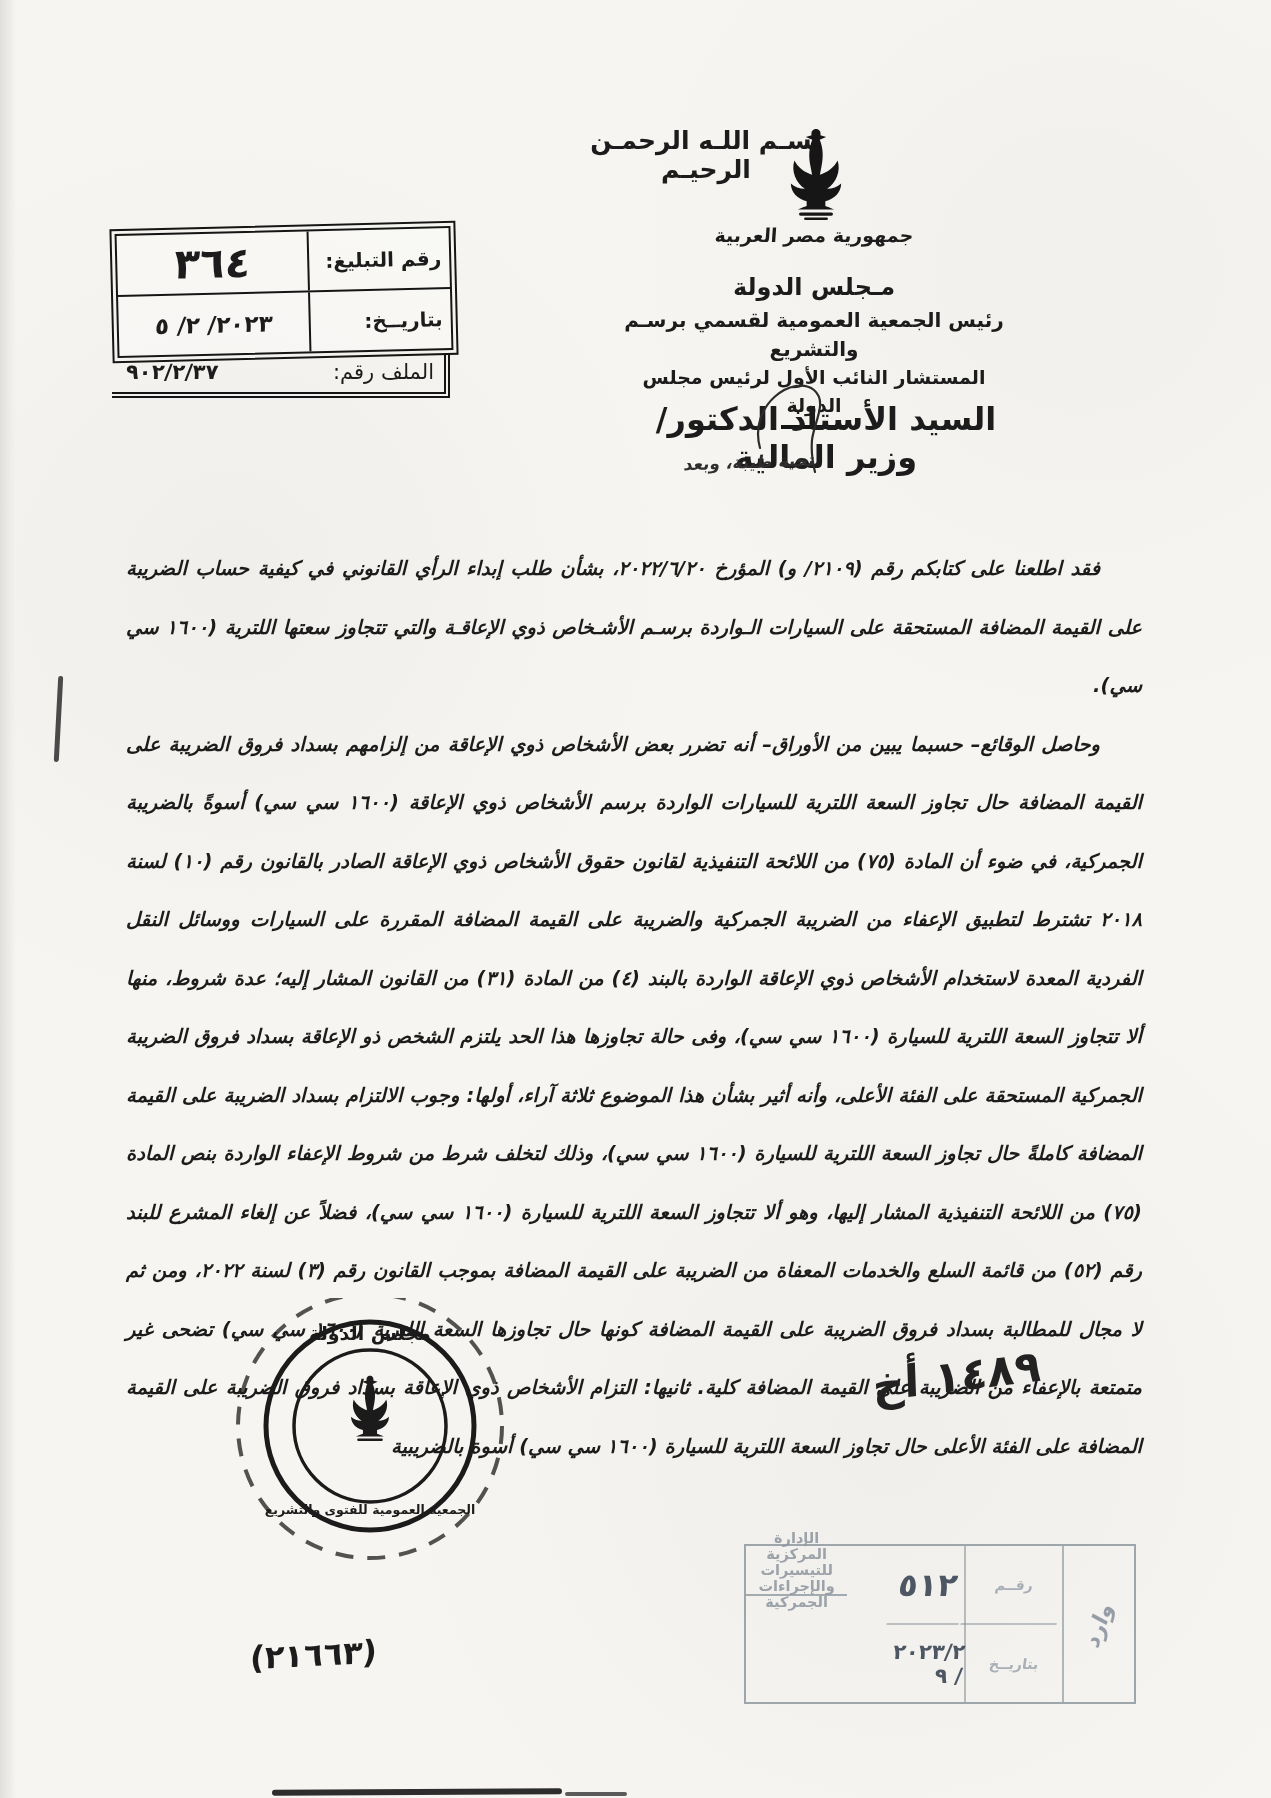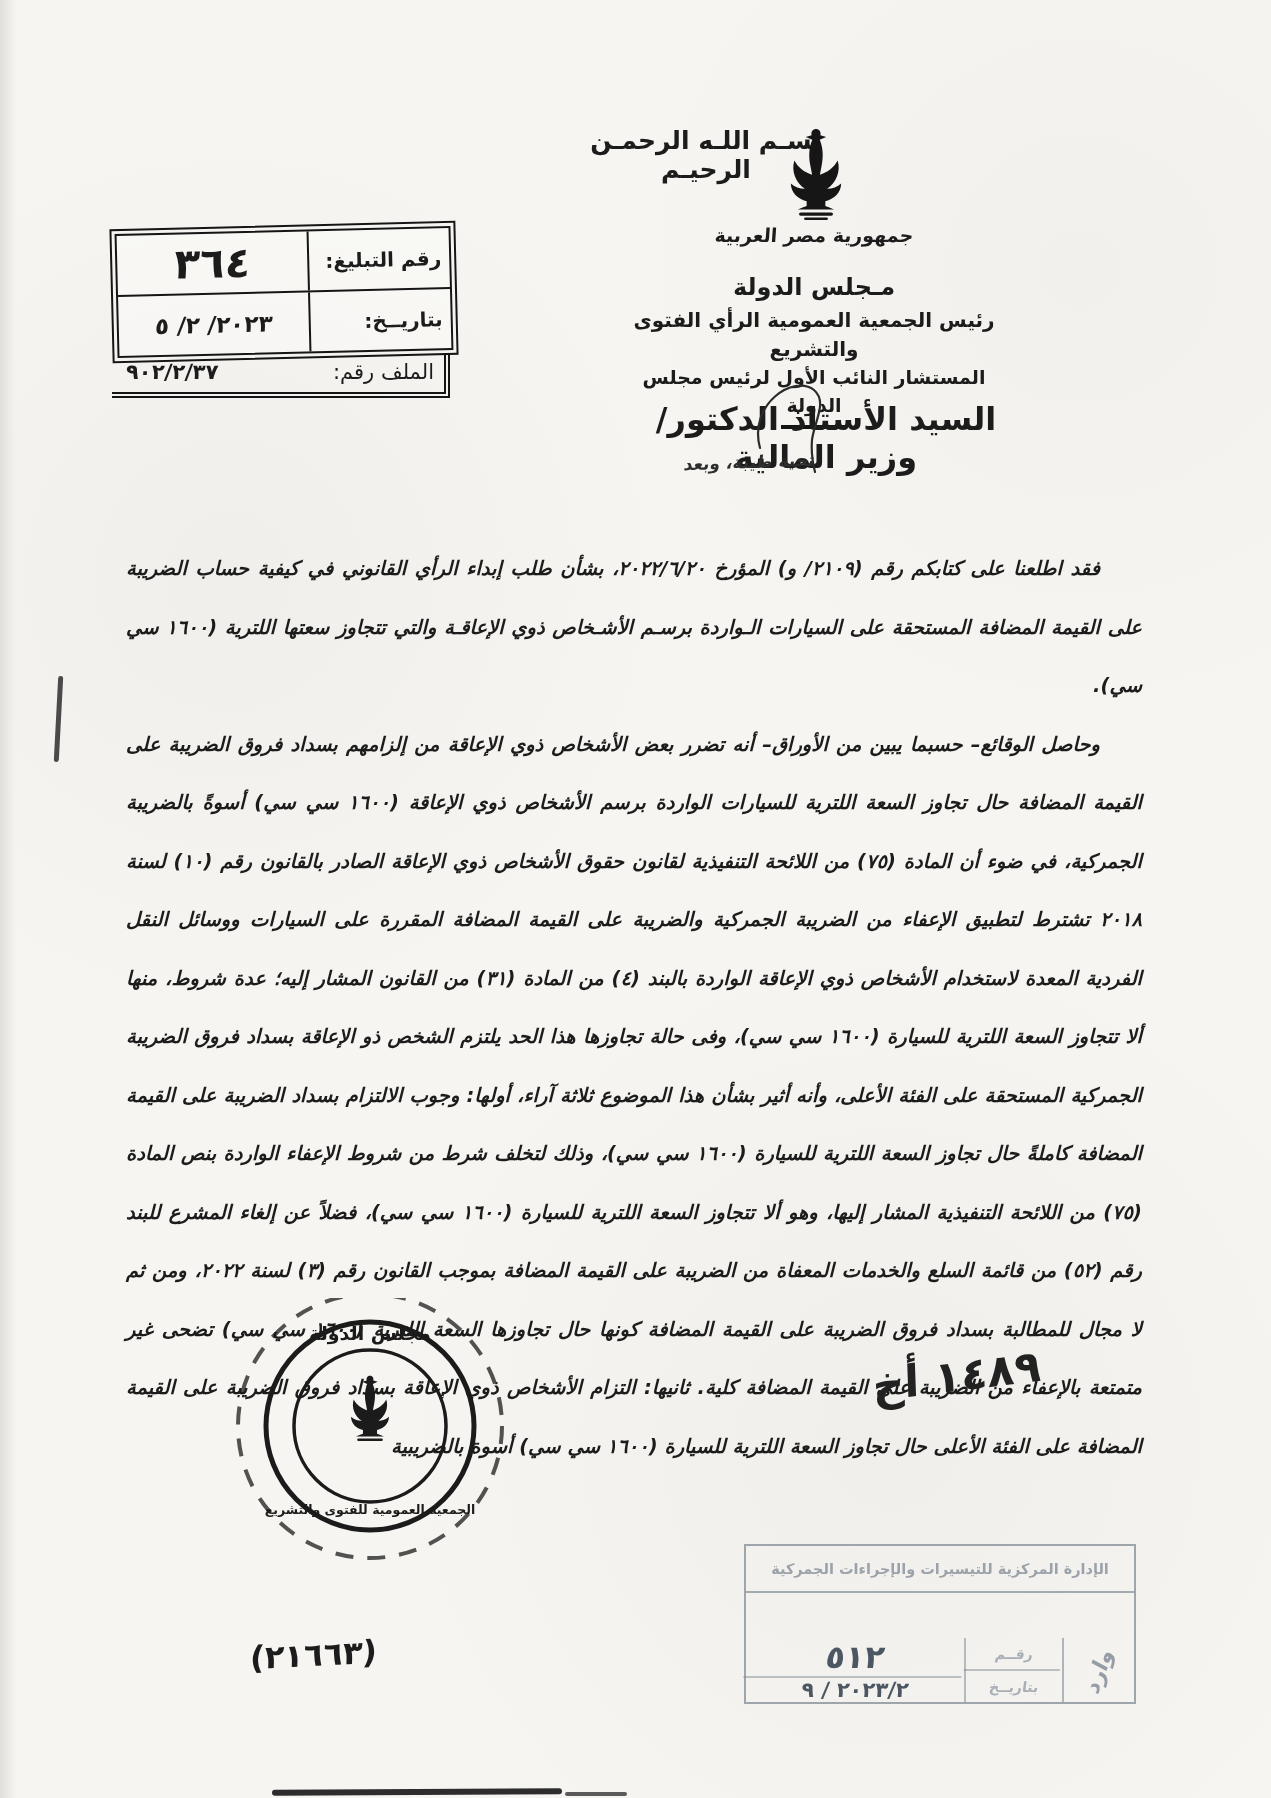--- a/index.html
+++ b/index.html
@@ -69,21 +69,21 @@
   .margin-note{left:872px;top:1350px;font-size:44px;font-weight:800;
     transform:rotate(-7deg) skewX(-5deg);letter-spacing:6px;color:#222;}
 
   
   .seal{left:220px;top:1298px;}
   .seal-number{left:250px;top:1636px;font-size:32px;font-weight:800;letter-spacing:3px;
     transform:rotate(-3deg) skewX(-6deg);direction:ltr;}
 
   
   .recv{left:744px;top:1544px;width:392px;height:160px;border:2px solid rgba(130,140,150,0.75);
-    box-sizing:border-box;display:flex;flex-direction:column;color:#9aa2ac;gap:45px;}
+    box-sizing:border-box;display:flex;flex-direction:row;color:#9aa2ac;gap:45px;}
   .recv-header{height:48px;border-bottom:2px solid rgba(130,140,150,0.7);
     display:flex;align-items:center;justify-content:center;font-size:14.5px;font-weight:700;
     color:rgba(140,148,158,0.85);letter-spacing:0.5px;direction:rtl;text-align:center;padding:0 6px;}
   .recv-grid{flex:1;display:flex;direction:rtl;}
   .recv-side{width:70px;border-left:2px solid rgba(130,140,150,0.6);display:flex;align-items:center;justify-content:center;}
   .recv-side span{transform:rotate(-70deg) skewX(-8deg);font-size:22px;font-weight:700;color:rgba(140,148,158,0.9);}
   .recv-labels{width:96px;border-left:2px solid rgba(130,140,150,0.55);display:flex;flex-direction:column;}
   .recv-labels div{flex:1;display:flex;align-items:center;justify-content:center;font-size:14px;font-weight:700;color:rgba(150,158,168,0.8);transform:skewX(-8deg);}
   .recv-labels div.first{border-bottom:2px solid rgba(130,140,150,0.5);}
   .recv-values{flex:1;display:flex;flex-direction:column;}
@@ -109,21 +109,21 @@
         <path d="M50 6 c3.4 0 6.2 3 5.2 7.2 l6.8 2.2 -7.6 3.2 c4.2 10 4.2 20.4 2.2 30.6 l-2 10.4 c8.4 -2.2 16.6 -8.4 20.8 -16.6 c4.2 12.4 -2 27 -12.4 33.2 c6.2 0 12.4 -2 16.6 -6.2 c0 10.4 -8.2 18.6 -18.6 20.8 l0 5.6 c6.2 2 10.4 4.2 10.4 4.2 l-42.8 0 c0 0 4.2 -2.2 10.4 -4.2 l0 -5.6 c-10.4 -2.2 -18.6 -10.4 -18.6 -20.8 c4.2 4.2 10.4 6.2 16.6 6.2 c-10.4 -6.2 -16.6 -20.8 -12.4 -33.2 c4.2 8.2 12.4 14.4 20.8 16.6 l-2 -10.4 c-2 -10.2 -2 -20.6 2.2 -30.6 l-7.6 -3.2 6.8 -2.2 c-1 -4.2 1.8 -7.2 5.2 -7.2 z"></path>
         <rect x="30" y="104" width="40" height="4" rx="2"></rect>
         <rect x="36" y="110" width="28" height="3" rx="1.5"></rect>
       </g>
     </svg>
   </div>
 
   <div class="abs letterhead rtl">
     <div class="lh-country">جمهورية مصر العربية</div>
     <div class="lh-council">مـجلس الدولة</div>
-    <div class="lh-t1">رئيس الجمعية العمومية الرأي الفتوى والتشريع</div>
+    <div class="lh-t1">رئيس الجمعية العمومية لقسمي برسـم والتشريع</div>
     <div class="lh-t2">المستشار النائب الأول لرئيس مجلس الدولة</div>
     <div class="lh-underline"></div>
   </div>
 
   <div class="abs notif-box">
     <div class="notif-row first">
       <div class="notif-label">رقم التبليغ:</div>
       <div class="notif-value v-num">٣٦٤</div>
     </div>
     <div class="notif-row">

